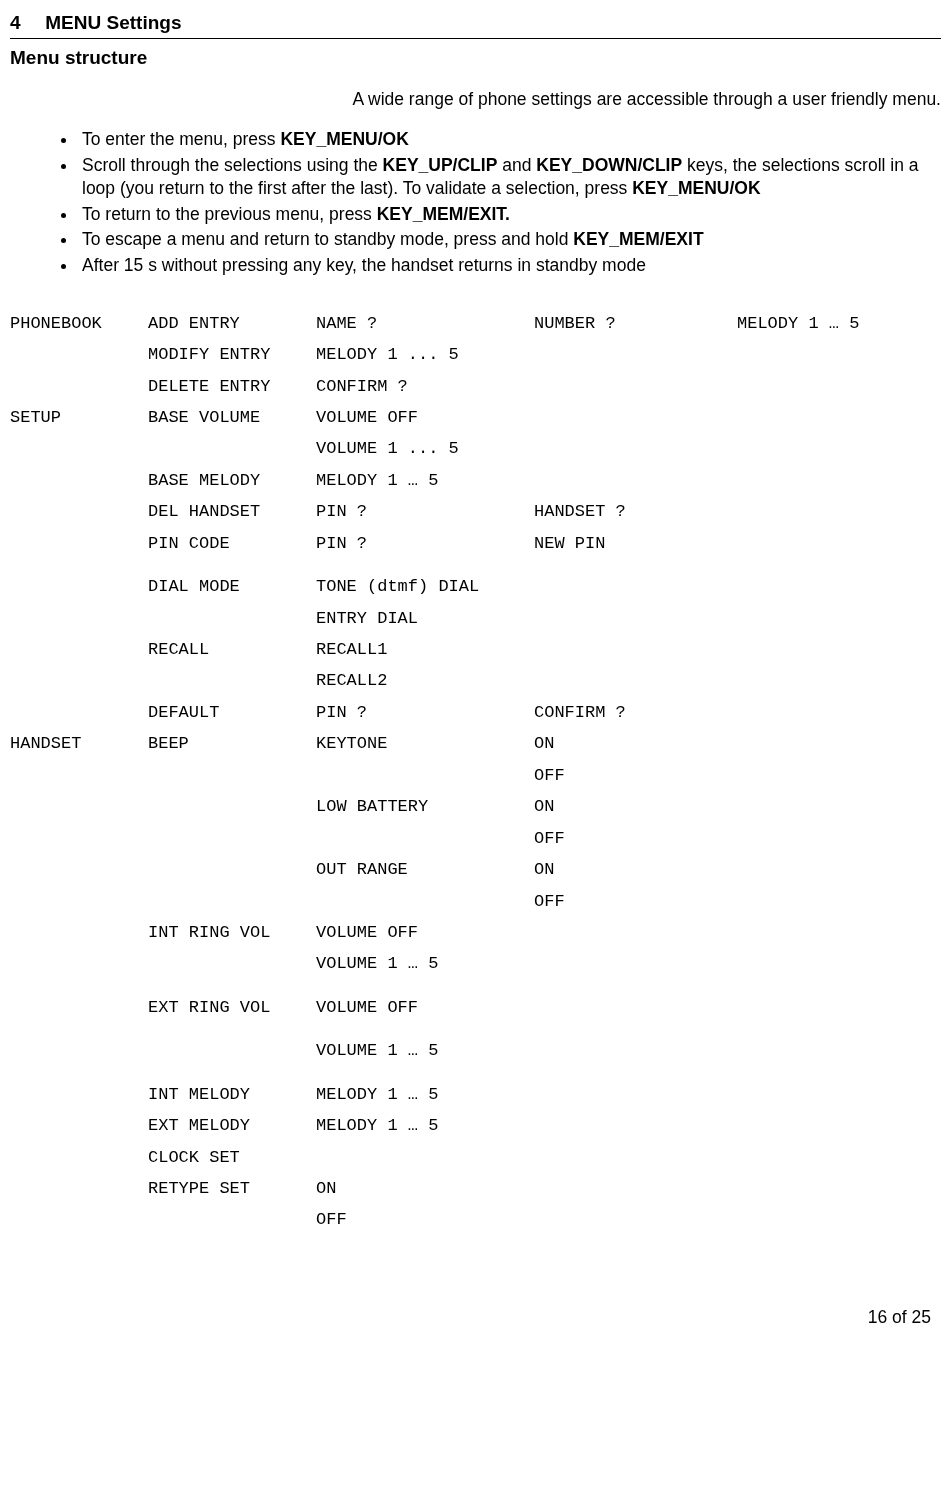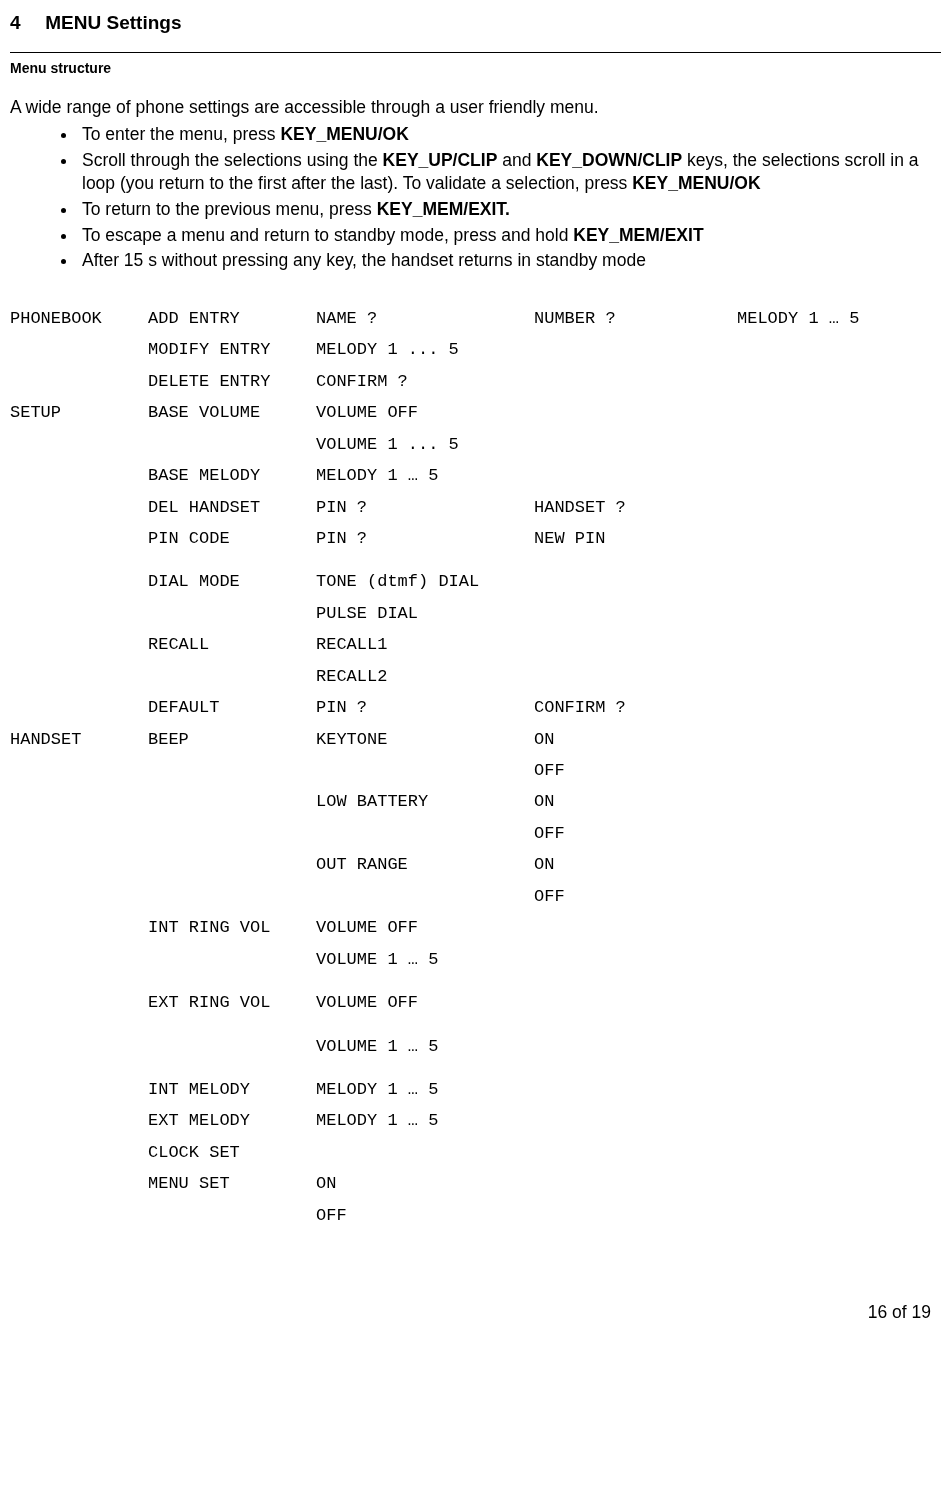--- a/index.html
+++ b/index.html
@@ -9,34 +9,35 @@
     padding: 10px 10px 0 10px;
     width: 951px;
     box-sizing: border-box;
     color: #000;
     line-height: 1.35;
   }
   .section-header {
     font-weight: bold;
     font-size: 19px;
     border-bottom: 1.5px solid #000;
-    padding-bottom: 16px;
+    padding-bottom: 2px;
     margin-bottom: 6px;
   }
   .section-num {
     display: inline-block;
     width: 30px;
   }
   .subheader {
     font-weight: bold;
-    font-size: 14px;
+    font-size: 19px;
     margin-bottom: 18px;
   }
   .intro {
-    margin-bottom: 4px;
+    margin-bottom: 16px;
+    text-align: right;
   }
   ul.bullets {
     list-style: disc;
     margin: 0 0 30px 0;
     padding-left: 68px;
   }
   ul.bullets li {
     margin: 0 0 2px 0;
     padding-left: 4px;
   }
@@ -159,21 +160,21 @@
       <tr>
         <td class="col1"></td>
         <td class="col2">DIAL MODE</td>
         <td class="col3">TONE (dtmf) DIAL</td>
         <td class="col4"></td>
         <td class="col5"></td>
       </tr>
       <tr>
         <td class="col1"></td>
         <td class="col2"></td>
-        <td class="col3">PULSE DIAL</td>
+        <td class="col3">ENTRY DIAL</td>
         <td class="col4"></td>
         <td class="col5"></td>
       </tr>
       <tr>
         <td class="col1"></td>
         <td class="col2">RECALL</td>
         <td class="col3">RECALL1</td>
         <td class="col4"></td>
         <td class="col5"></td>
       </tr>
@@ -286,28 +287,28 @@
       </tr>
       <tr>
         <td class="col1"></td>
         <td class="col2">CLOCK SET</td>
         <td class="col3"></td>
         <td class="col4"></td>
         <td class="col5"></td>
       </tr>
       <tr>
         <td class="col1"></td>
-        <td class="col2">MENU SET</td>
+        <td class="col2">RETYPE SET</td>
         <td class="col3">ON</td>
         <td class="col4"></td>
         <td class="col5"></td>
       </tr>
       <tr>
         <td class="col1"></td>
         <td class="col2"></td>
         <td class="col3">OFF</td>
         <td class="col4"></td>
         <td class="col5"></td>
       </tr>
     </tbody>
 </table>
 
-<div class="footer">16 of 19</div>
+<div class="footer">16 of 25</div>
 
 </body></html>

